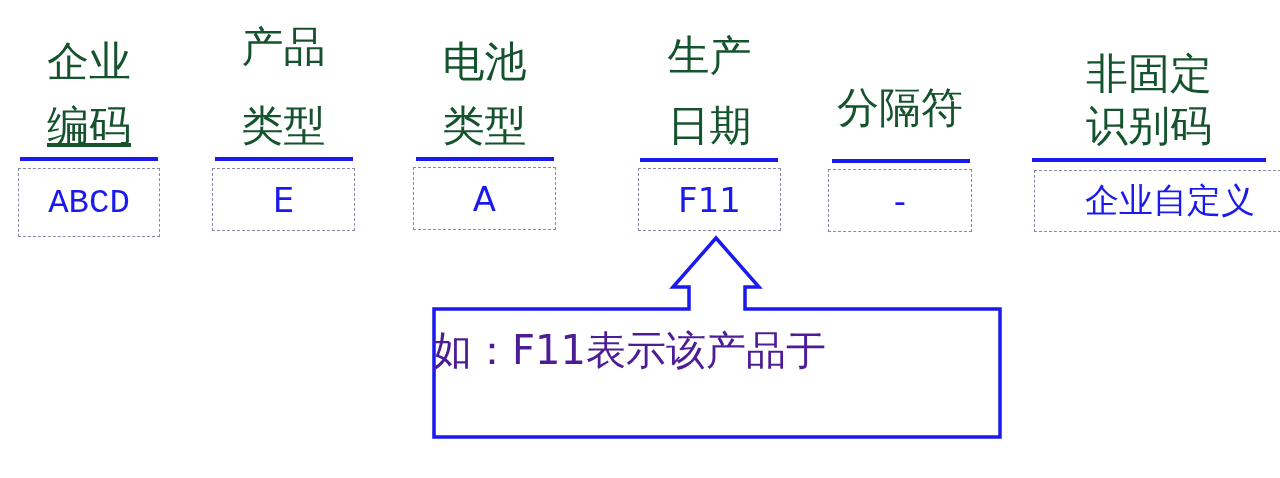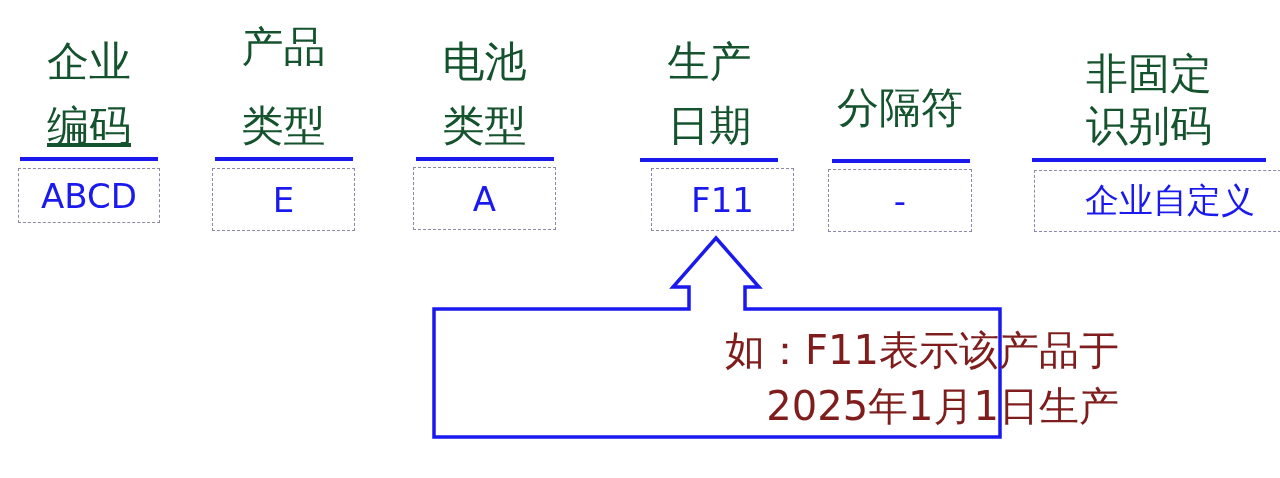--- a/index.html
+++ b/index.html
@@ -4,53 +4,53 @@
 <style>
   html, body { margin:0; padding:0; }
   body { width:1280px; height:478px; background:#ffffff; position:relative; overflow:hidden;
          font-family:"DejaVu Sans", sans-serif; color:#1a1aee; }
   .col { position:absolute; top:0; }
   .hdr { position:absolute; left:0; right:0; text-align:center; font-size:42px; line-height:56px;
          color:#14532d; font-weight:normal; }
   .uline { position:absolute; height:4px; background:#1a1aee; }
   .box { position:absolute; border:1px dashed #8a8aa8; box-sizing:border-box; display:flex;
          align-items:center; justify-content:center; font-size:34px; color:#1a1aee; }
-  .callout-text { position:absolute; left:432px; width:687px; top:322px; text-align:right;
-         font-size:40px; line-height:56px; color:#7f1d1d; }
+  .callout-text { position:absolute; left:432px; width:687px; top:322px; text-align:left;
+         font-size:40px; line-height:56px; color:#4c1d95; }
   svg.arrow { position:absolute; left:0; top:0; }
 </style>
 </head>
 <body>
 
 <div class="col" style="left:18px;width:142px;">
   <div class="hdr" style="top:34px;">企业</div>
   <div class="hdr" style="top:98px;text-decoration:underline;">编码</div>
   <div class="uline" style="left:2px;width:138px;top:157px;"></div>
-  <div class="box" style="left:0;width:142px;top:168px;height:55px;">ABCD</div>
+  <div class="box" style="left:0;width:142px;top:168px;height:69px;font-family:Liberation Mono, monospace;">ABCD</div>
 </div>
 
 <div class="col" style="left:212px;width:143px;">
   <div class="hdr" style="top:19px;">产品</div>
   <div class="hdr" style="top:98px;">类型</div>
   <div class="uline" style="left:3px;width:138px;top:157px;"></div>
   <div class="box" style="left:0;width:143px;top:168px;height:63px;">E</div>
 </div>
 
 <div class="col" style="left:413px;width:143px;">
   <div class="hdr" style="top:34px;">电池</div>
   <div class="hdr" style="top:98px;">类型</div>
   <div class="uline" style="left:3px;width:138px;top:157px;"></div>
   <div class="box" style="left:0;width:143px;top:167px;height:63px;">A</div>
 </div>
 
 <div class="col" style="left:638px;width:143px;">
-  <div class="hdr" style="top:34px;">生产</div>
+  <div class="hdr" style="top:28px;">生产</div>
   <div class="hdr" style="top:98px;font-family:Liberation Serif, serif;">日期</div>
   <div class="uline" style="left:2px;width:138px;top:158px;"></div>
-  <div class="box" style="left:13px;width:143px;top:168px;height:63px;">F11</div>
+  <div class="box" style="left:0;width:143px;top:168px;height:63px;">F11</div>
 </div>
 
 <div class="col" style="left:828px;width:144px;">
   <div class="hdr" style="top:34px;"></div>
   <div class="hdr" style="top:80px;">分隔符</div>
   <div class="uline" style="left:4px;width:138px;top:159px;"></div>
   <div class="box" style="left:0;width:144px;top:169px;height:63px;">-</div>
 </div>
 
 <div class="col" style="left:1032px;width:234px;">
@@ -58,14 +58,13 @@
   <div class="hdr" style="top:98px;text-align:center;">识别码</div>
   <div class="uline" style="left:0;width:234px;top:158px;"></div>
   <div class="box" style="left:2px;width:272px;top:170px;height:62px;">企业自定义</div>
 </div>
 
 <svg class="arrow" width="1280" height="478">
   <path d="M434,309 L689,309 L689,287 L673,287 L716,238 L759,287 L745,287 L745,309 L1000,309 L1000,437 L434,437 Z" fill="#ffffff" stroke="#1a1aee" stroke-width="3.5" stroke-linejoin="miter"></path>
 </svg>
 <div class="callout-text">
   <div>如：F11表示该产品于</div>
-  <div>2025年1月1日生产</div>
 </div>
 
 </body></html>

